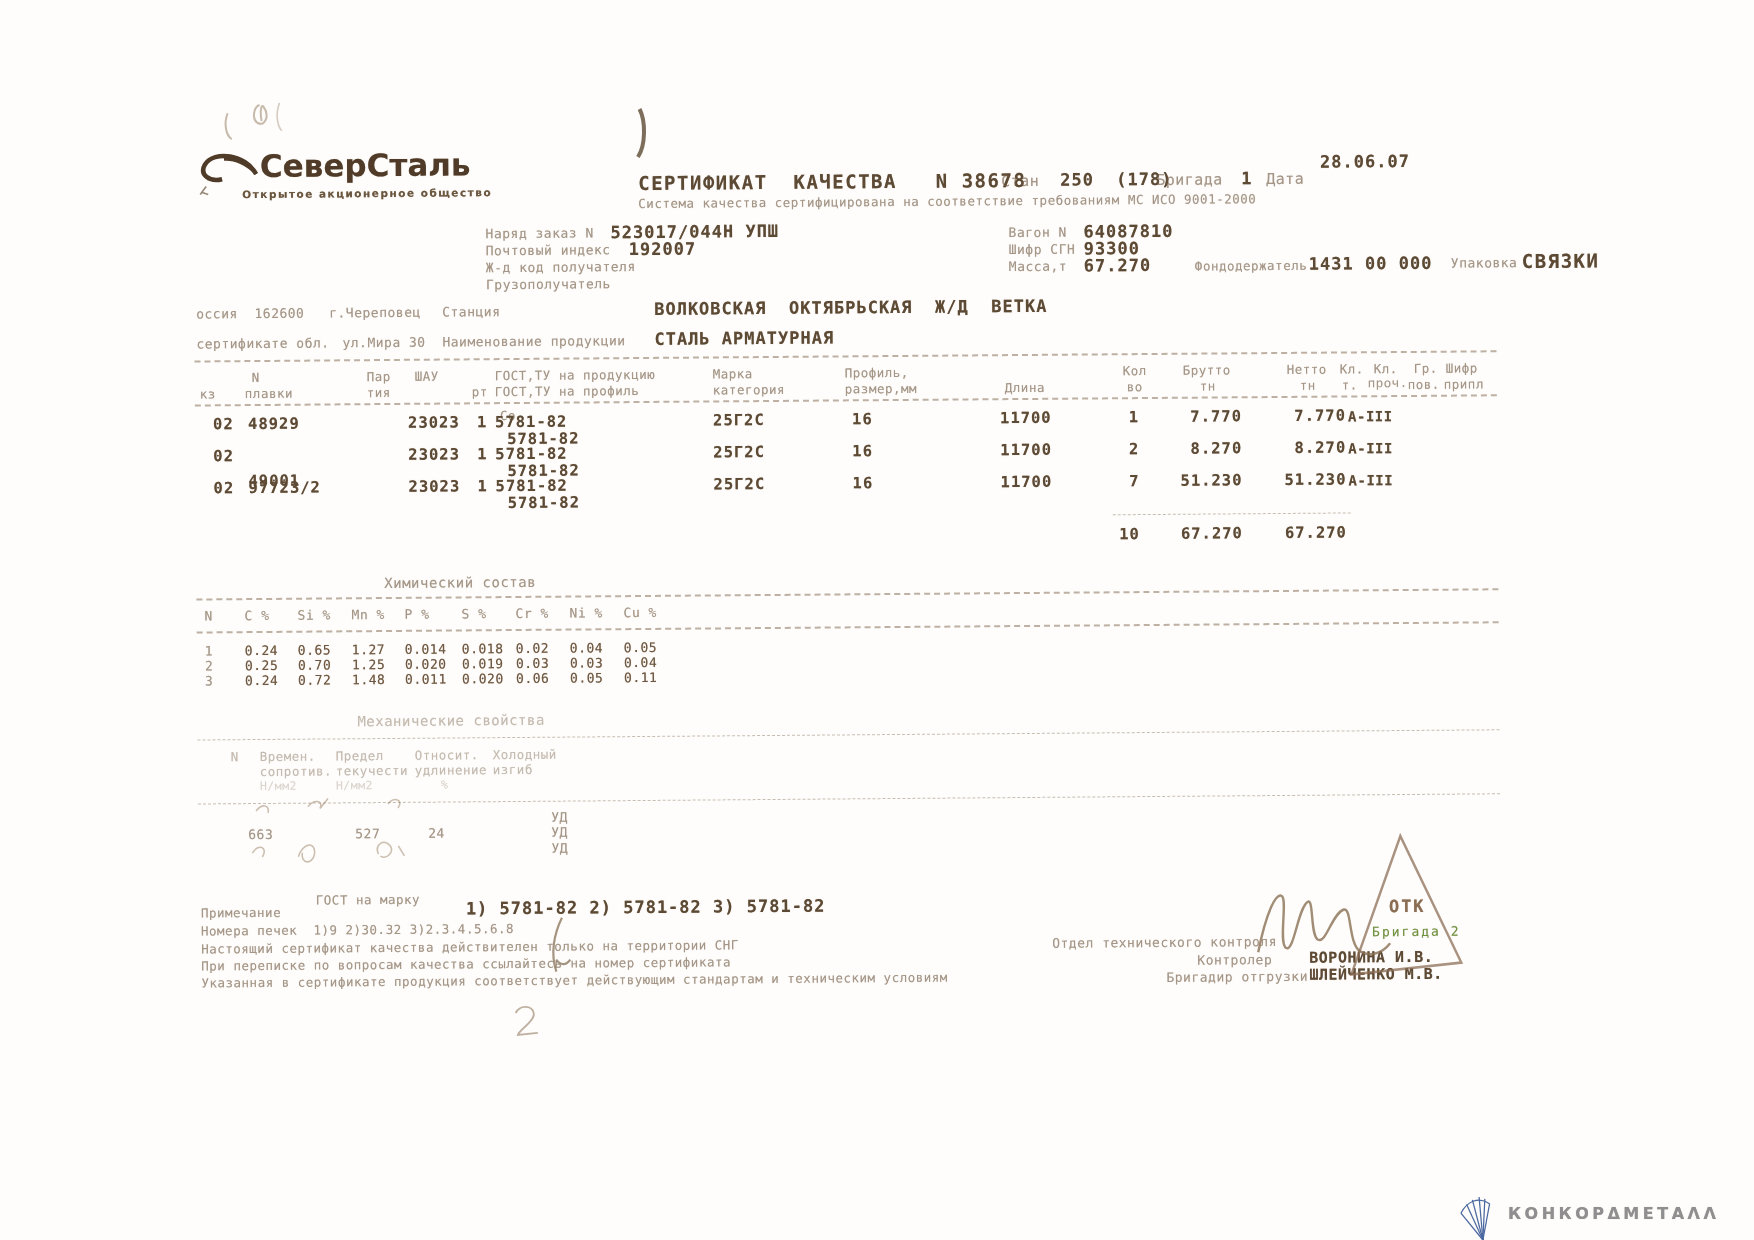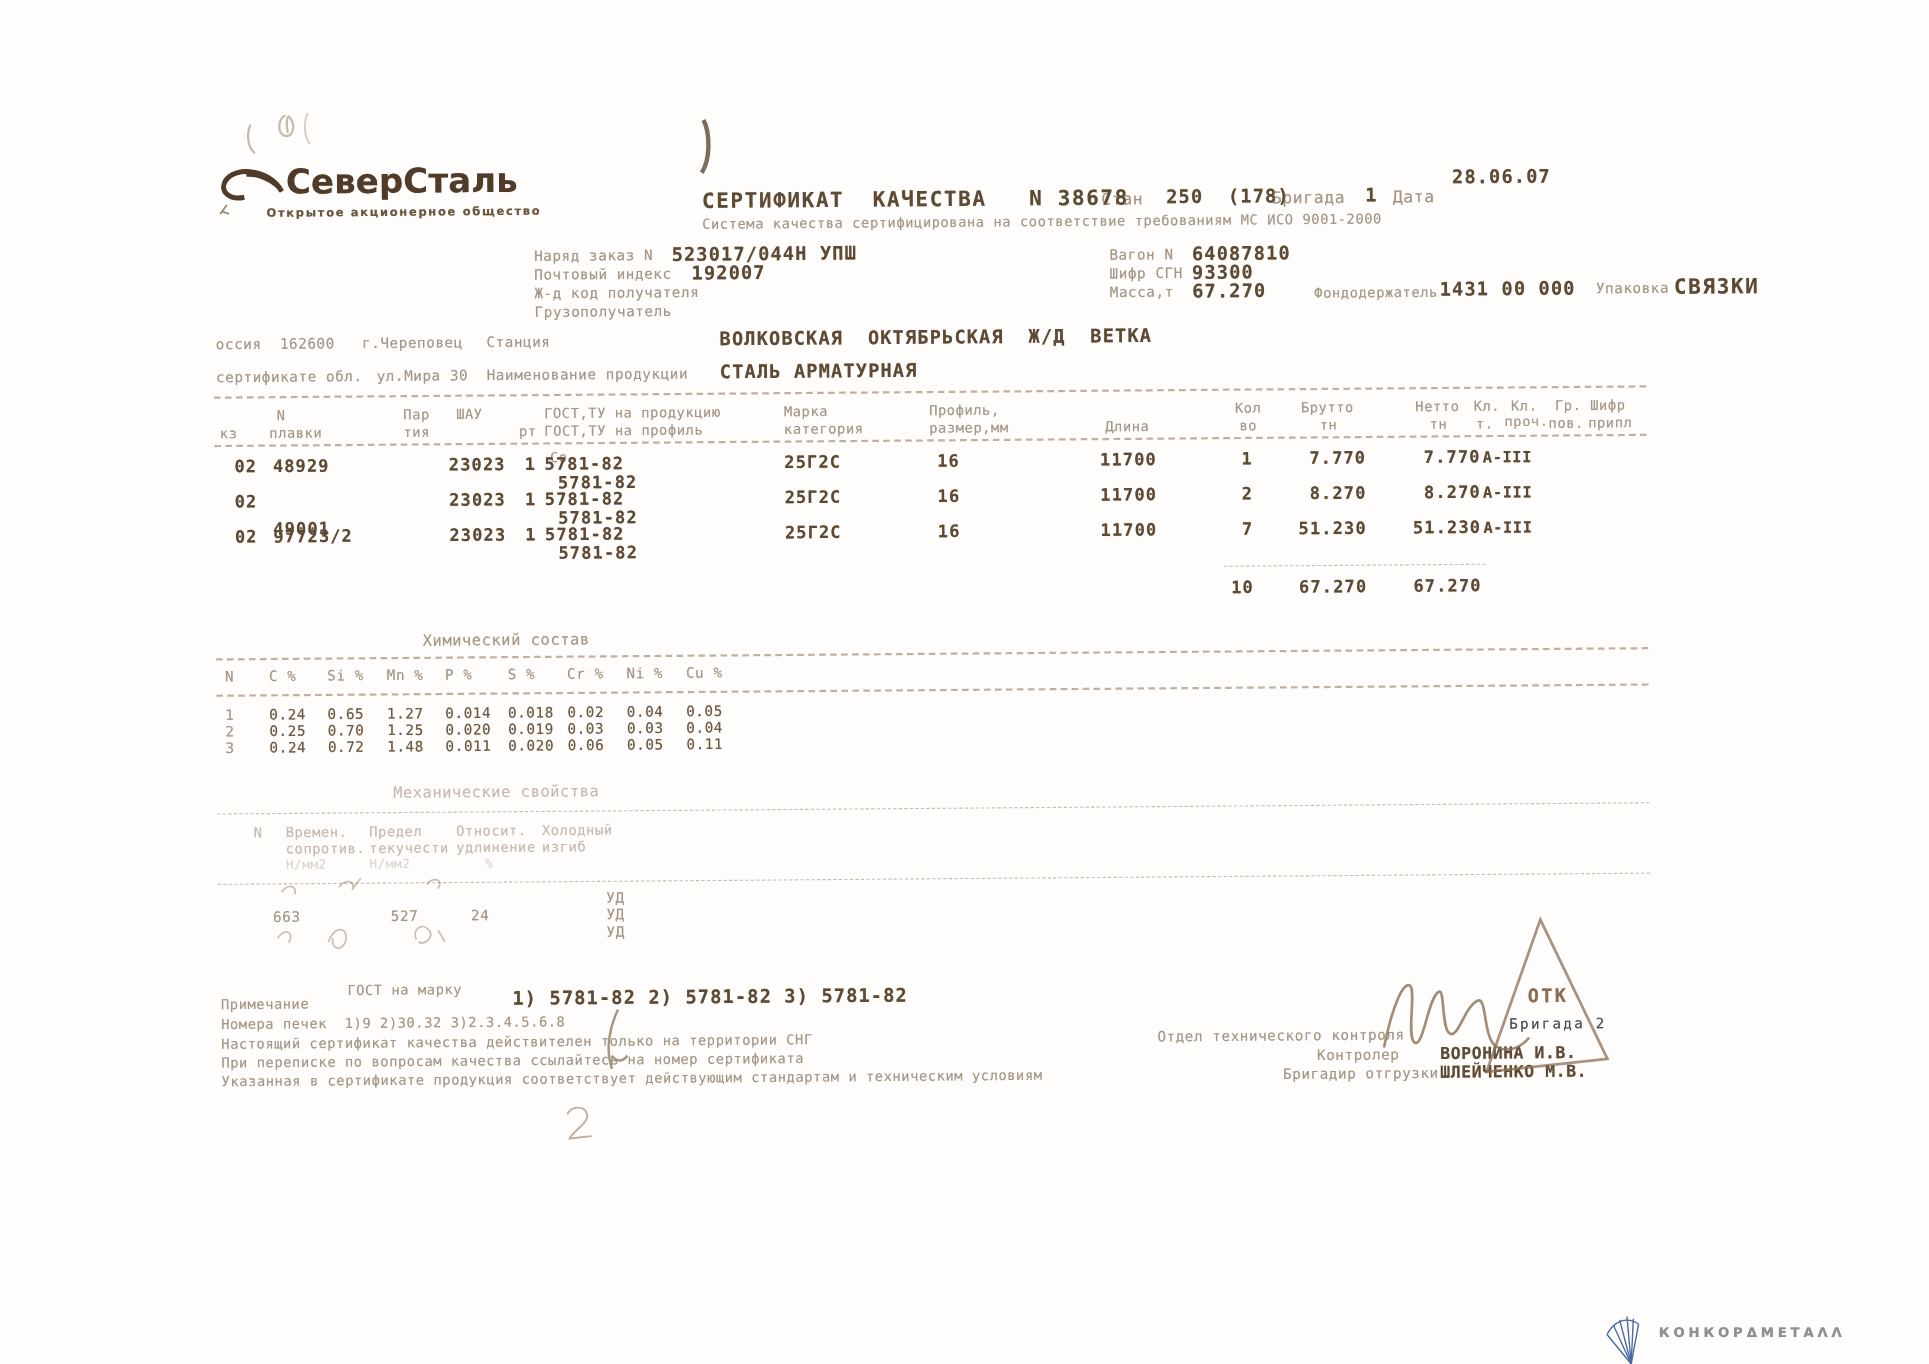--- a/index.html
+++ b/index.html
@@ -34,21 +34,21 @@
   .co-gross{left:1152px;width:90px;text-align:right;}
   .co-net{left:1256px;width:90px;text-align:right;}
   .co-cls{left:1348px;}
   .trow span{position:absolute;}
   
   .chN{left:203px;} .chC{left:243px;} .chSi{left:296px;} .chMn{left:350px;}
   .chP{left:403px;} .chS{left:460px;} .chCr{left:514px;} .chNi{left:568px;} .chCu{left:622px;}
   
   .mh0{left:228px;} .mh1{left:257px;} .mh2{left:333px;} .mh3{left:412px;} .mh4{left:490px;}
   .mv1{left:245px;} .mv2{left:352px;} .mv3{left:425px;} .mvB{left:548px;}
-  .brand{font-family:"DejaVu Sans",sans-serif;font-size:12px;font-weight:bold;
+  .brand{font-family:"DejaVu Sans",sans-serif;font-size:16px;font-weight:bold;
     color:#8f8f91;letter-spacing:3.5px;}
   svg{position:absolute;overflow:visible;}
 </style>
 </head>
 <body>
 
 <div id="scan">
 <div id="doc">
 
   <svg style="left:222px;top:95px;" width="82" height="55" viewBox="0 0 82 55">
@@ -298,21 +298,21 @@
   <div class="t b s15" style="left:1305px;top:974px;">ШЛЕЙЧЕНКО М.В.</div>
 
   <svg style="left:1248px;top:882px;" width="140" height="92" viewBox="0 0 140 92">
     <path d="M6,78 C14,40 24,18 30,22 C36,26 26,70 34,74 C42,78 46,34 56,28 C62,24 58,62 66,66 C74,70 80,40 92,36 C100,34 96,70 108,78 C118,84 130,80 138,70" stroke="#8a7155" stroke-width="2.4" fill="none" opacity=".8"></path>
   </svg>
 
   <svg style="left:1330px;top:838px;" width="140" height="155" viewBox="0 0 140 155">
     <polygon points="67,7 17,145 127,134" stroke="rgba(140,110,85,.75)" stroke-width="2.5" fill="none"></polygon>
   </svg>
   <div class="t b s17" style="left:1385px;top:905px;color:#8a6d52;letter-spacing:2px;">ОТК</div>
-  <div class="t s13" style="left:1368px;top:933px;color:#0f172a;opacity:.8;letter-spacing:2px;">Бригада 2</div>
+  <div class="t s13" style="left:1368px;top:933px;color:#4d7c0f;opacity:.8;letter-spacing:2px;">Бригада 2</div>
 
   <svg style="left:538px;top:918px;" width="30" height="58" viewBox="0 0 30 58">
     <path d="M20,2 C12,18 8,38 14,56 M14,44 C18,50 24,50 28,44" stroke="#7d664c" stroke-width="2.2" fill="none" opacity=".7"></path>
   </svg>
   <svg style="left:505px;top:1005px;" width="34" height="38" viewBox="0 0 34 38">
     <path d="M6,10 C10,2 22,2 24,10 C26,18 10,26 8,32 L28,30" stroke="#8a7155" stroke-width="1.8" fill="none" opacity=".55"></path>
   </svg>
 
 </div>
 

